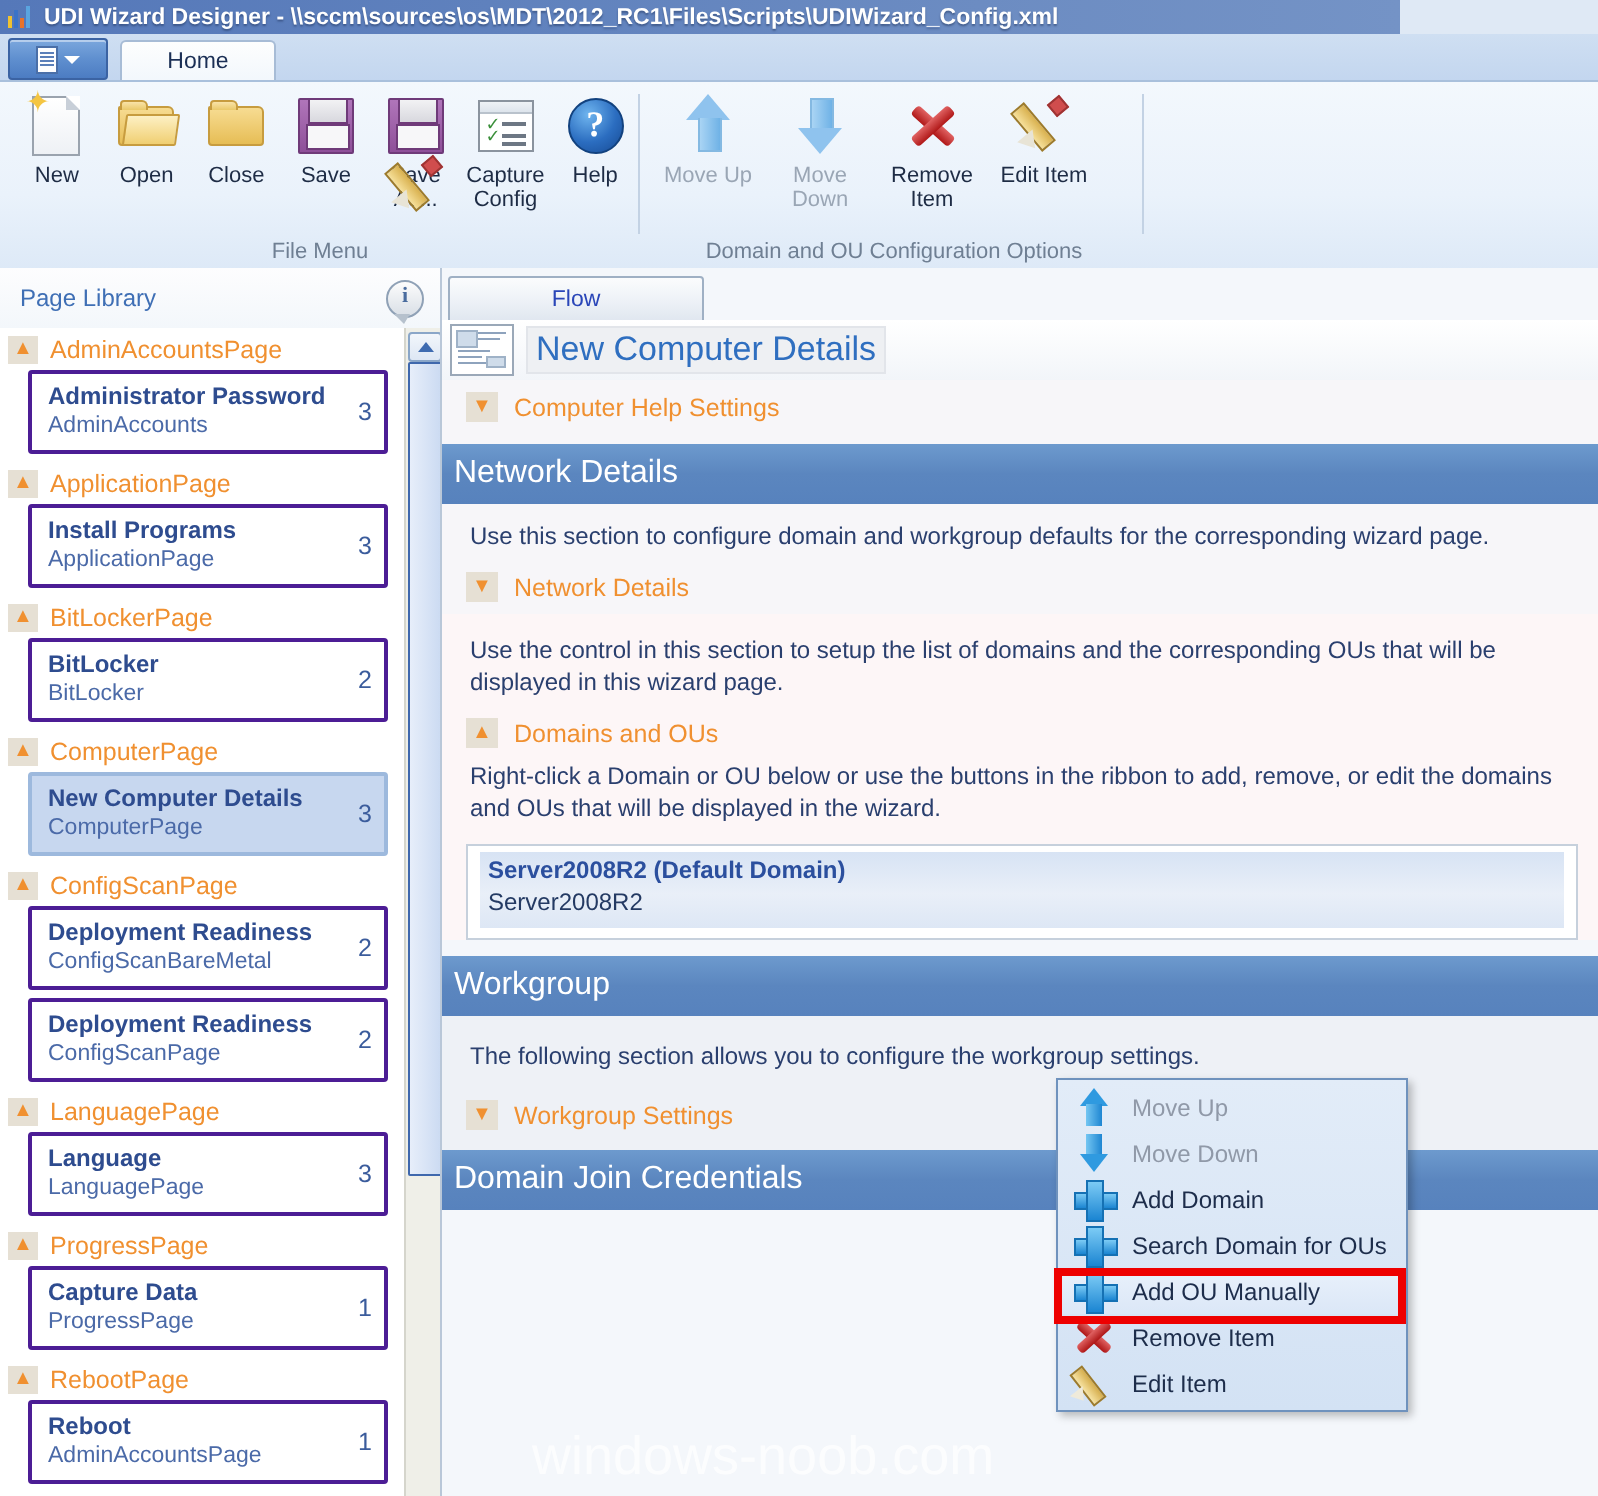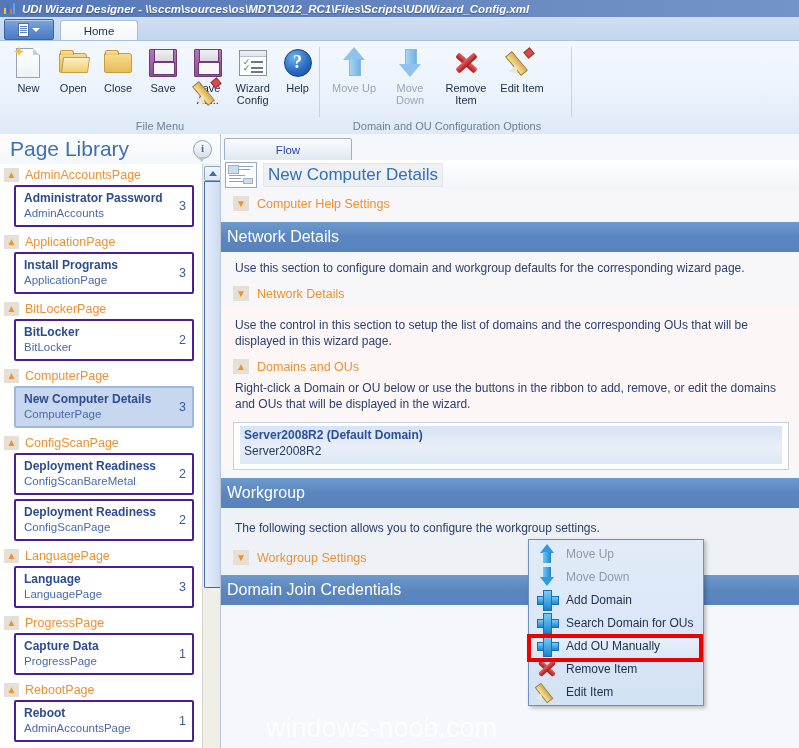--- a/index.html
+++ b/index.html
@@ -11,25 +11,24 @@
   }
   #app {
     position: relative;
     width: 799px; height: 748px;
     overflow: hidden;
     background: #dfe9f5;
   }
 
   
   .titlebar {
-    position: absolute; left: 0; top: 0; width: 799px; height: 17px;
+    position: absolute; left: 0; top: 0; width: 700px; height: 17px;
     background: linear-gradient(to right, #5578b9 0%, #5f81bd 35%, #6c8cc2 70%, #7493c6 100%);
     display: flex; align-items: center;
     overflow: hidden;
-    font-style: italic;
   }
   .titlebar .appicon {
     width: 15px; height: 13px; margin-left: 3px; margin-right: 4px;
     position: relative; flex: 0 0 auto;
   }
   .appicon .bar { position: absolute; bottom: 1px; width: 2px; border-radius: 0; }
   .appicon .b1 { left: 1px;  height: 6px;  background: #f0c230; }
   .appicon .b2 { left: 4px;  height: 9px;  background: #3a73c8; }
   .appicon .b3 { left: 7px;  height: 5px;  background: #e8732a; }
   .appicon .b4 { left: 10px; height: 11px; background: #5aa5e0; }
@@ -230,21 +229,21 @@
   .sidebar {
     position: absolute; left: 0; top: 134px; width: 220px; bottom: 0;
     background: #ffffff; border-right: 1px solid #b9c7d8;
     overflow: hidden;
   }
   .sb-header {
     height: 30px; display: flex; align-items: center; justify-content: space-between;
     padding: 0 8px 0 10px;
     background: linear-gradient(to bottom,#fdfdfe,#f3f7fb);
   }
-  .sb-header .t { font-size: 21px; color: #3f6fb5; }
+  .sb-header .t { font-size: 12px; color: #3f6fb5; }
   .info-icon {
     width: 17px; height: 17px; border-radius: 50%;
     background: linear-gradient(to bottom,#fcfcfc,#d9dfe6);
     border: 1px solid #8fa1b6; color: #4a6c9e; font-size: 11px; font-weight: bold;
     font-family: "Liberation Serif", serif;
     text-align: center; line-height: 15px; position: relative;
   }
   .info-icon::after {
     content:""; position:absolute; left:3px; bottom:-4px;
     border-left: 5px solid transparent; border-right: 3px solid transparent;
@@ -499,21 +498,21 @@
           <div class="rbtn">
             <div class="ricon">
               <div class="ic-wizcfg">
                 <div class="ck" style="top:8px;">✓</div>
                   <div class="ln" style="top:10px;"></div>
                 <div class="ck" style="top:14px;">✓</div>
                   <div class="ln" style="top:16px;"></div>
                 <div class="ln" style="top:20px;"></div>
               </div>
             </div>
-            <div class="lbl">Wizard Config</div>
+            <div class="lbl">Capture Config</div>
           </div>
           <div class="rbtn">
             <div class="ricon">
               <div class="ic-help">?</div>
             </div>
             <div class="lbl">Help</div>
           </div>
         </div>
         <div class="gtitle">File Menu</div>
         <div class="sep"></div>

